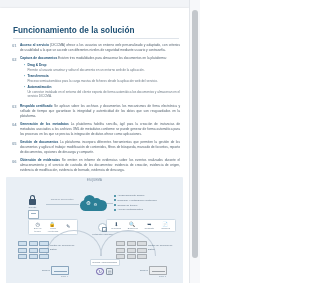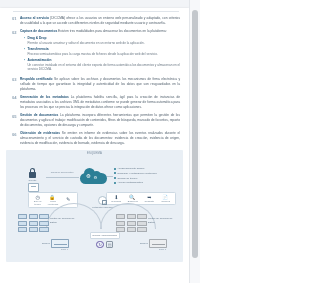--- a/index.html
+++ b/index.html
@@ -430,20 +430,21 @@
   .arc-a { left: 40px; top: 53px; width: 56px; height: 26px; }
   .arc-b { left: 94px; top: 53px; width: 56px; height: 26px; }
 </style>
 </head>
 <body>
 
 <div class="viewer">
 
   <div class="page">
 
+    <h1 class="doc-title">Funcionamiento de la solución</h1>
     <div class="title-rule"></div>
 
     <div class="items">
 
       <div class="item">
         <div class="item-num">01</div>
         <div class="item-body">
           <div class="item-text">
             <b>Acceso al servicio</b>
             <span>(DICCMA) ofrece a los usuarios un entorno web personalizado y adaptado, con criterios de usabilidad a la que se accede con diferentes niveles de seguridad mediante usuario y contraseña.</span>

